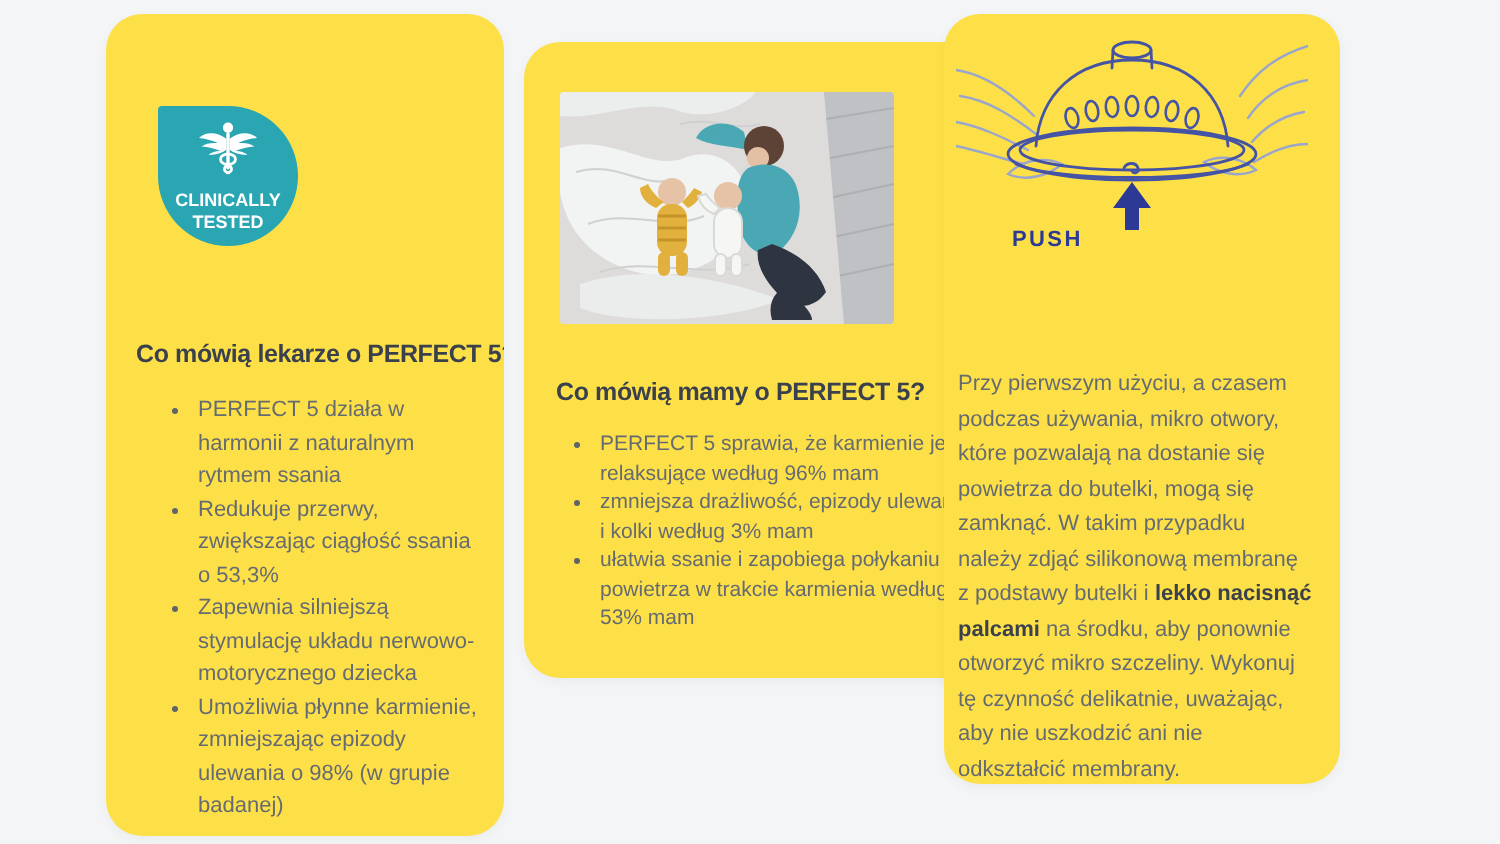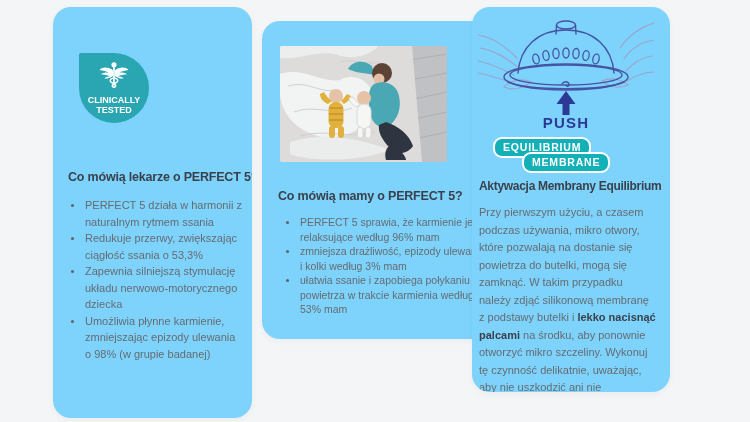--- a/index.html
+++ b/index.html
@@ -4,38 +4,38 @@
 <style>
   html,body{margin:0;padding:0;}
   body{
     width:750px;height:422px;overflow:hidden;
     background:#f4f5f6;
     font-family:"Liberation Sans", sans-serif;
     -webkit-font-smoothing:antialiased;
   }
   .page{position:relative;width:750px;height:422px;background:#f4f5f6;}
   .card{
-    position:absolute;background:#7dd3fc;border-radius:18px;
+    position:absolute;background:#fde047;border-radius:18px;
     box-shadow:0 2px 6px rgba(40,50,60,0.05);
     overflow:hidden;
   }
   #card-doctors{left:53px;top:7px;width:199px;height:411px;}
   #card-moms{left:262px;top:21px;width:233px;height:318px;}
   #card-membrane{left:472px;top:7px;width:198px;height:385px;}
 
   .card-heading{
     margin:0;font-size:12.5px;font-weight:bold;color:#3a414c;
     letter-spacing:-0.2px;white-space:nowrap;
   }
   #card-doctors .card-heading{margin-top:163px;padding:0 15px;}
   #card-moms .card-heading{margin-top:27px;padding:0 16px;}
   #card-membrane .card-heading{margin-top:6px;padding:0 7px;font-size:12px;letter-spacing:-0.3px;}
 
   ul.bullets{
-    list-style:disc;color:#666b71;margin:13px 8px 0 0;padding-left:31px;
+    list-style:disc;color:#666b71;margin:13px 8px 0 0;padding-left:45px;
   }
   ul.bullets li{padding-left:1px;}
   ul.bullets li::marker{color:#5f646a;font-size:10px;}
   #card-doctors ul.bullets{font-size:11px;line-height:16.5px;}
   #card-moms ul.bullets{font-size:10.5px;line-height:14.5px;margin-top:12px;padding-left:37px;}
 
   
   .badges{position:absolute;left:26px;top:46px;display:flex;gap:10px;}
   .badge{
     width:70px;height:70px;border-radius:2px 50% 50% 50%;
@@ -47,22 +47,22 @@
     width:60px;margin-top:1px;
   }
 
   
   .photo{margin:25px 15px 0 18px;width:167px;height:116px;border-radius:2px;overflow:hidden;}
 
   
   .visual{position:relative;height:160px;margin-top:6px;}
   .visual svg.membrane-draw{position:absolute;left:6px;top:2px;}
   .push-label{
-    position:absolute;top:101px;left:34px;width:120px;text-align:center;
-    font-size:15px;font-weight:bold;color:#2c3a96;letter-spacing:1.2px;
+    position:absolute;top:101px;left:34px;width:120px;
+    font-size:11px;font-weight:bold;color:#2c3a96;letter-spacing:1.2px;
   }
   .pill{
     position:absolute;background:#14b0b8;color:#fff;font-weight:bold;
     font-size:10.5px;letter-spacing:0.8px;line-height:1;
     padding:3px 8px;border-radius:9px;border:2px solid #ffffff;
     white-space:nowrap;
   }
   #pill-equilibrium{left:21px;top:124px;}
   #pill-membrane{left:50px;top:139px;}
 
@@ -204,22 +204,19 @@
           <ellipse cx="98" cy="38.5" rx="3.1" ry="5" transform="rotate(4 98 38.5)"></ellipse>
           <ellipse cx="108" cy="40.5" rx="3.1" ry="5" transform="rotate(9 108 40.5)"></ellipse>
           <ellipse cx="118" cy="44" rx="3.1" ry="5" transform="rotate(14 118 44)"></ellipse>
         </g>
 
         <path d="M88 76 L78.5 89 L84.5 89 L84.5 100 L91.5 100 L91.5 89 L97.5 89 Z" fill="#2c3a96"></path>
       </svg>
 
       <span class="push-label">PUSH</span>
 
-      <span class="pill" id="pill-equilibrium">EQUILIBRIUM</span>
-      <span class="pill" id="pill-membrane">MEMBRANE</span>
     </div>
 
-    <h3 class="card-heading">Aktywacja Membrany Equilibrium</h3>
 
     <p class="membrane-text"><span>Przy pierwszym użyciu, a czasem podczas używania, mikro otwory, które pozwalają na dostanie się powietrza do butelki, mogą się zamknąć. W takim przypadku należy zdjąć silikonową membranę z podstawy butelki i </span><b>lekko nacisnąć palcami</b><span> na środku, aby ponownie otworzyć mikro szczeliny. Wykonuj tę czynność delikatnie, uważając, aby nie uszkodzić ani nie odkształcić membrany.</span></p>
   </section>
 
 </div>
 
 </body></html>

